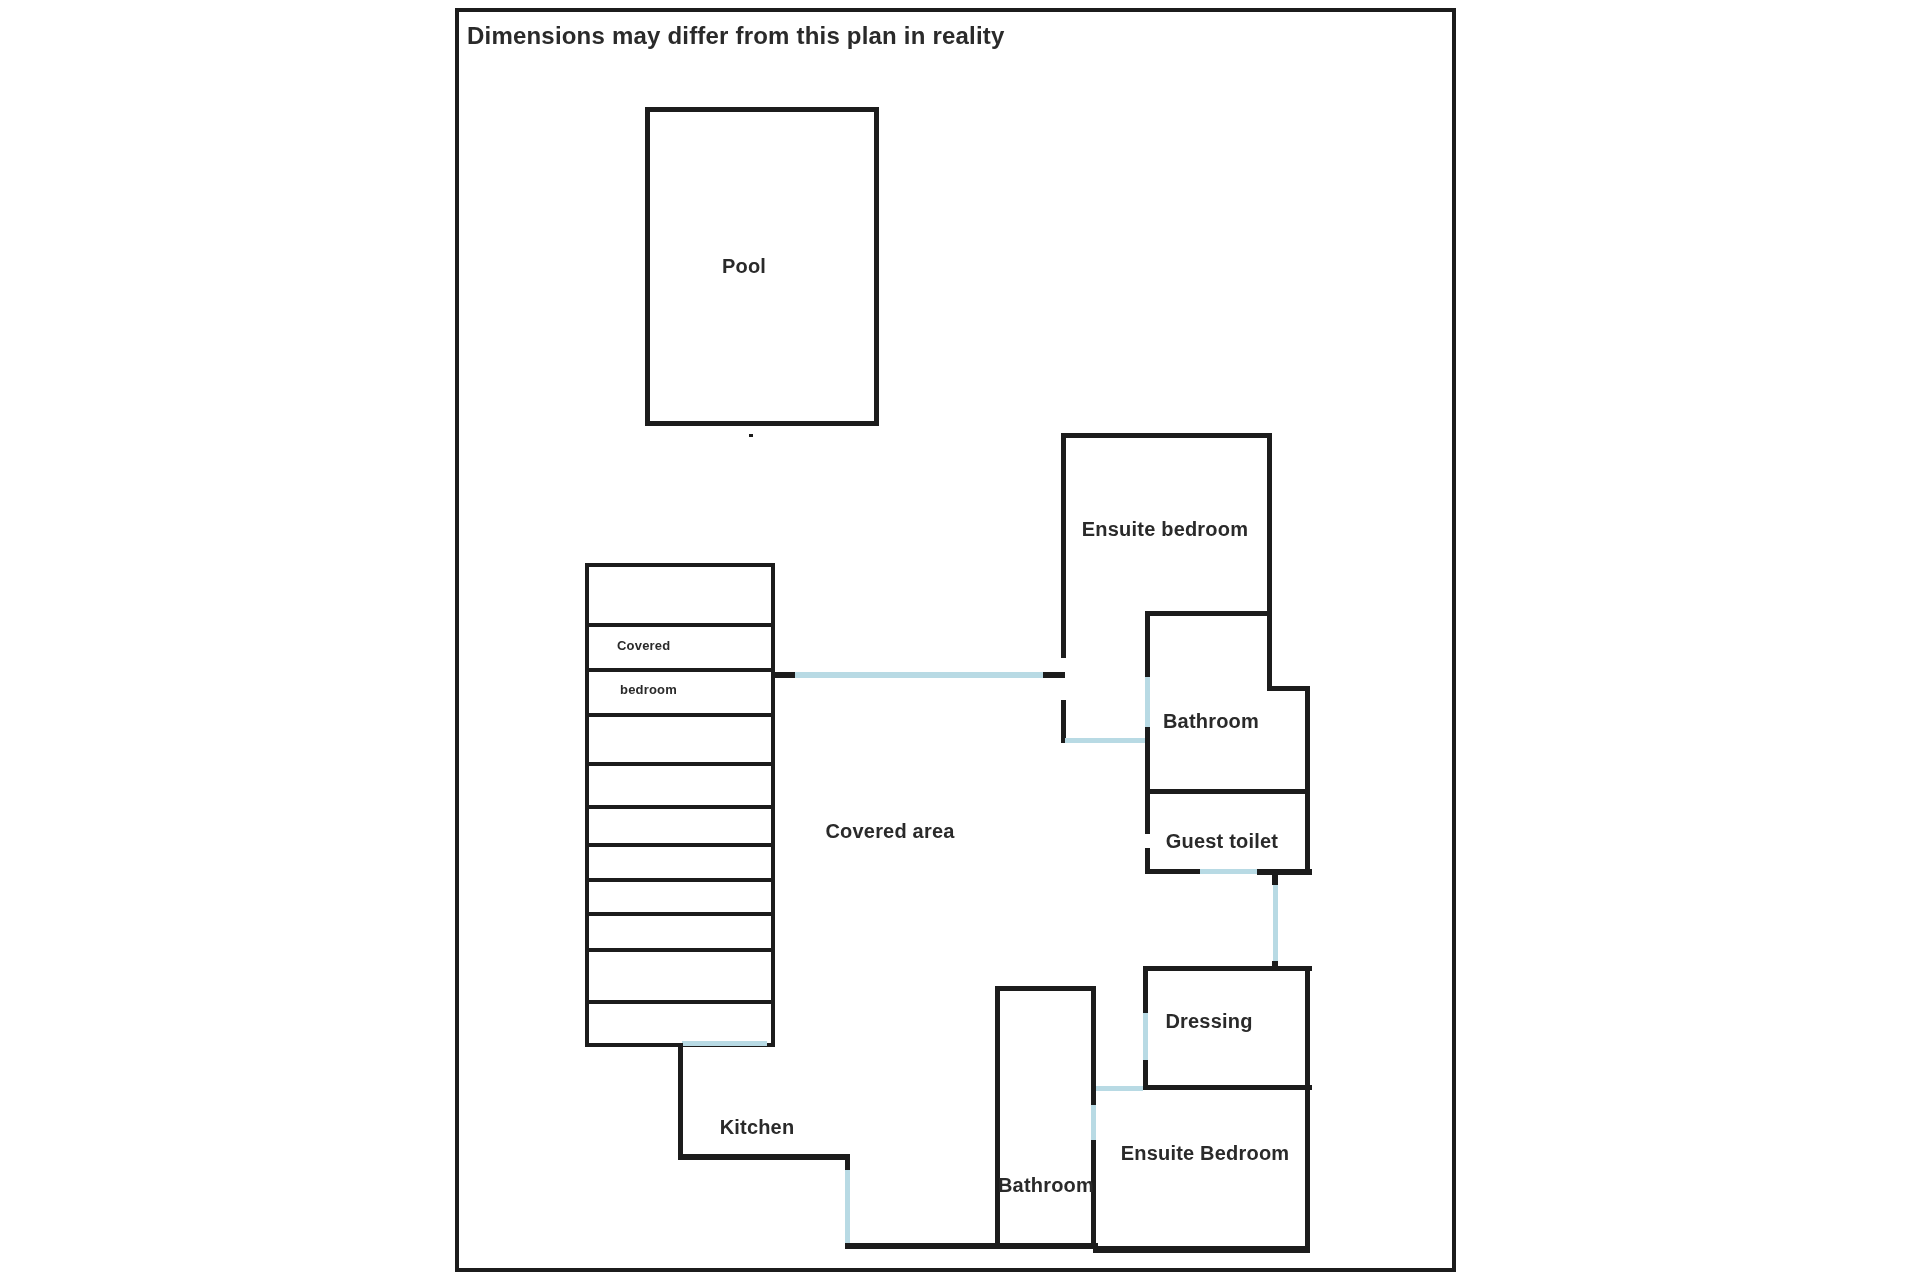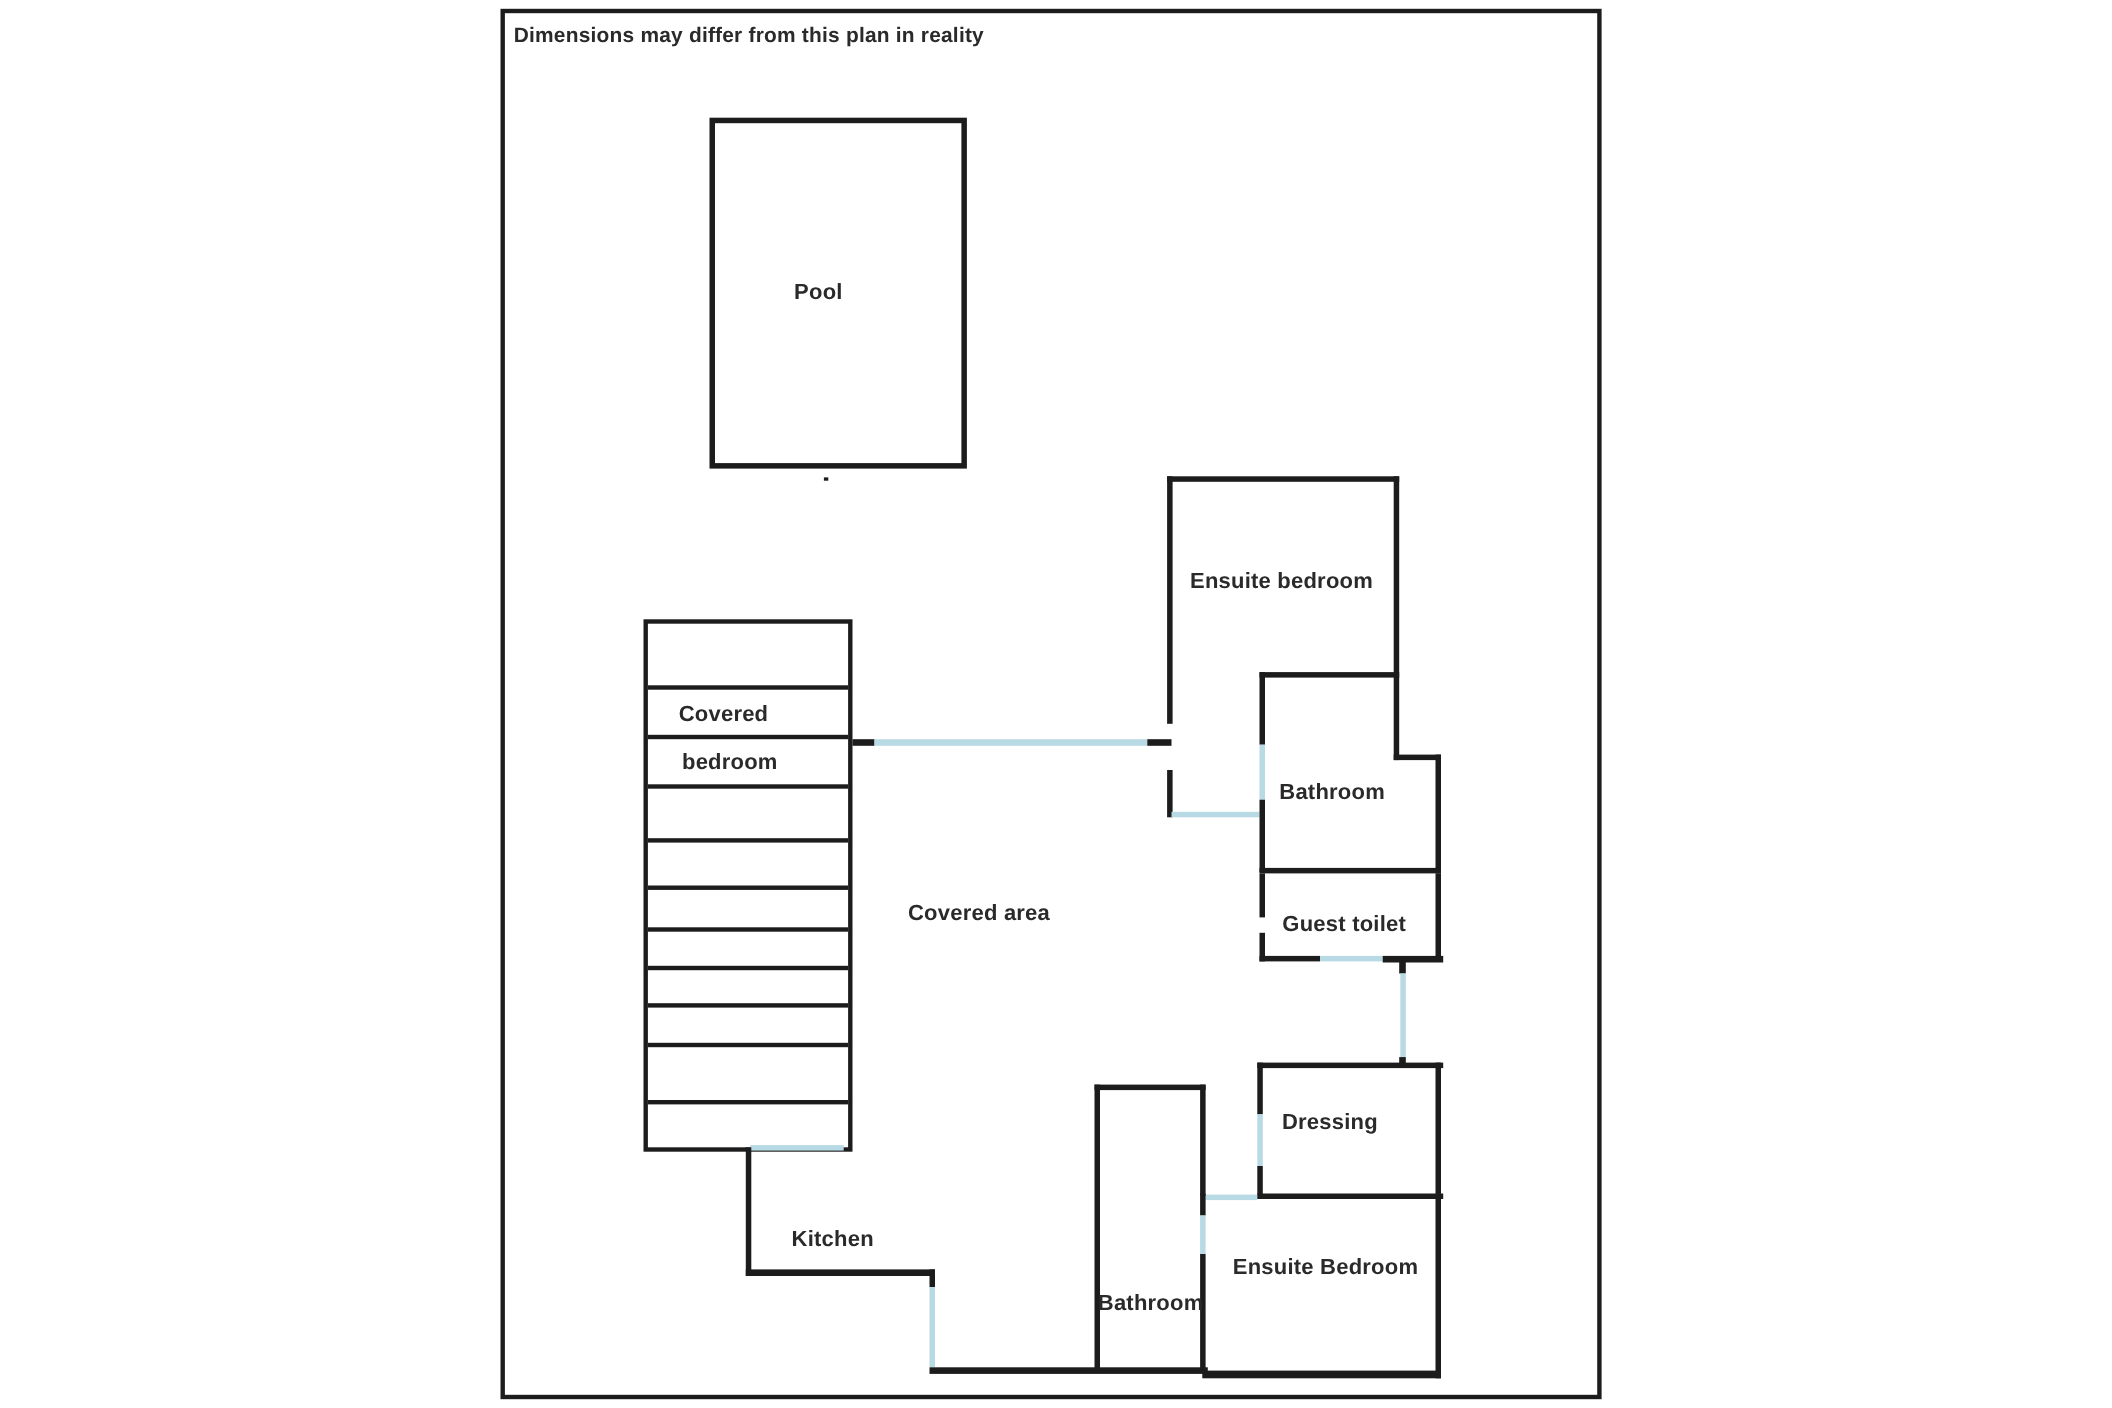--- a/index.html
+++ b/index.html
@@ -13,26 +13,26 @@
   .w{position:absolute;background:var(--wall,#1c1c1c);}
   .o{position:absolute;background:var(--opening,#b8dae4);}
   .box{position:absolute;border:4px solid var(--wall,#1c1c1c);background:transparent;}
   .lbl{
     position:absolute;transform:translate(-50%,-50%);
     font-size:20px;font-weight:600;color:var(--text,#2a2a2a);
     white-space:nowrap;letter-spacing:.2px;
   }
   .lbl-left{
     position:absolute;
-    font-size:20px;font-weight:600;color:var(--text,#2a2a2a);
+    font-size:13px;font-weight:600;color:var(--text,#2a2a2a);
     white-space:nowrap;letter-spacing:.2px;
   }
   .disclaimer{
     position:absolute;left:467px;top:22px;
-    font-size:19px;font-weight:600;color:var(--text,#2a2a2a);
+    font-size:24px;font-weight:600;color:var(--text,#2a2a2a);
     white-space:nowrap;letter-spacing:.2px;
   }
   .stripe{position:absolute;left:0;right:0;height:4px;background:var(--wall,#1c1c1c);}
 </style>
 </head>
 <body>
 
 <div class="plan">
 
   <div class="box" style="left:455px;top:8px;width:993px;height:1256px;"></div>

